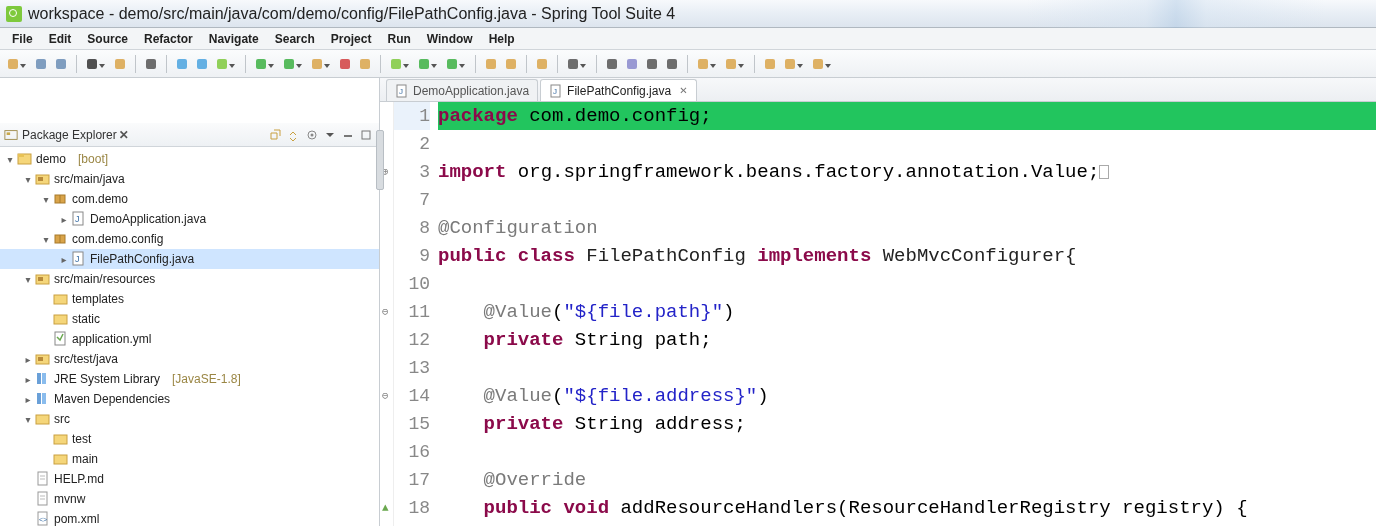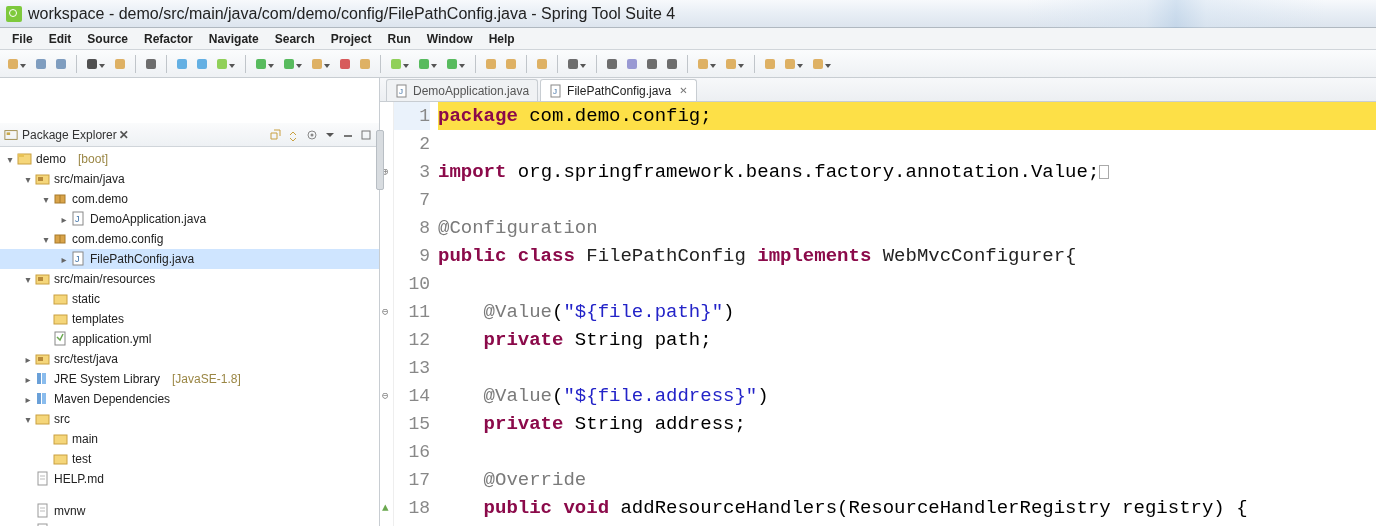--- a/index.html
+++ b/index.html
@@ -45,21 +45,21 @@
 .editor-tab .tab-icon { width: 14px; height: 14px; }
 .editor-tab .close { color: #777; margin-left: 4px; font-size: 10px; }
 
 .editor-body { flex: 1; display: flex; background: #fff; overflow: hidden; }
 .ruler { width: 14px; background: #fff; border-right: 1px solid #eee; }
 .gutter { width: 44px; background: #fff; text-align: right; padding-right: 8px; color: #888; font-family: Consolas, "Courier New", monospace; font-size: 18px; line-height: 28px; }
 .gutter .ln { position: relative; }
 .gutter .ln.current { background: #eaf2fb; }
 .gutter .marker { position: absolute; left: -12px; top: 50%; transform: translateY(-50%); font-size: 11px; }
 .code { flex: 1; font-family: Consolas, "Courier New", monospace; font-size: 19px; line-height: 28px; white-space: pre; overflow: hidden; }
-.code .line.current { background: #fde047; }
+.code .line.current { background: #22c55e; }
 .kw { color: #8b0a4a; font-weight: bold; }
 .ann { color: #7a7a7a; }
 .str { color: #2323c8; }
 .cls { color: #222; }
 .box { border:1px solid #aaa; display:inline-block; width:10px; height:14px; vertical-align:middle; }
 
 .sash { position: absolute; top: 0; bottom: 0; width: 5px; right: -3px; cursor: ew-resize; }
 .scroll-mid { position:absolute; left:376px; top:130px; width:8px; height:60px; background:#d8dce0; border:1px solid #b8bec4; border-radius:2px; }
 
 svg { display: block; }
@@ -364,30 +364,30 @@
           </span>
           <span class="label">src/main/resources</span>
         </div>
         <div class="tree-row" style="padding-left: 40px;">
           <span class="exp"></span>
           <span class="icon">
             <svg width="16" height="16" viewBox="0 0 16 16">
               <rect x="1" y="4" width="13" height="9" fill="#f5d67a" stroke="#c9a040"></rect>
             </svg>
           </span>
+          <span class="label">templates</span>
+        </div>
+        <div class="tree-row" style="padding-left: 40px;">
+          <span class="exp"></span>
+          <span class="icon">
+            <svg width="16" height="16" viewBox="0 0 16 16">
+              <rect x="1" y="4" width="13" height="9" fill="#f5d67a" stroke="#c9a040"></rect>
+            </svg>
+          </span>
           <span class="label">static</span>
-        </div>
-        <div class="tree-row" style="padding-left: 40px;">
-          <span class="exp"></span>
-          <span class="icon">
-            <svg width="16" height="16" viewBox="0 0 16 16">
-              <rect x="1" y="4" width="13" height="9" fill="#f5d67a" stroke="#c9a040"></rect>
-            </svg>
-          </span>
-          <span class="label">templates</span>
         </div>
         <div class="tree-row" style="padding-left: 40px;">
           <span class="exp"></span>
           <span class="icon">
             <svg width="16" height="16" viewBox="0 0 16 16">
               <rect x="2" y="1" width="10" height="13" fill="#fff" stroke="#888"></rect>
               <path d="M4 6l3 3 3-6" fill="none" stroke="#6aa84f" stroke-width="1.5"></path>
             </svg>
           </span>
           <span class="label">application.yml</span>
@@ -432,43 +432,43 @@
           </span>
           <span class="label">src</span>
         </div>
         <div class="tree-row" style="padding-left: 40px;">
           <span class="exp"></span>
           <span class="icon">
             <svg width="16" height="16" viewBox="0 0 16 16">
               <rect x="1" y="4" width="13" height="9" fill="#f5d67a" stroke="#c9a040"></rect>
             </svg>
           </span>
+          <span class="label">test</span>
+        </div>
+        <div class="tree-row" style="padding-left: 40px;">
+          <span class="exp"></span>
+          <span class="icon">
+            <svg width="16" height="16" viewBox="0 0 16 16">
+              <rect x="1" y="4" width="13" height="9" fill="#f5d67a" stroke="#c9a040"></rect>
+            </svg>
+          </span>
           <span class="label">main</span>
-        </div>
-        <div class="tree-row" style="padding-left: 40px;">
-          <span class="exp"></span>
-          <span class="icon">
-            <svg width="16" height="16" viewBox="0 0 16 16">
-              <rect x="1" y="4" width="13" height="9" fill="#f5d67a" stroke="#c9a040"></rect>
-            </svg>
-          </span>
-          <span class="label">test</span>
         </div>
         <div class="tree-row" style="padding-left: 22px;">
           <span class="exp"></span>
           <span class="icon">
             <svg width="16" height="16" viewBox="0 0 16 16">
               <rect x="3" y="1" width="9" height="13" fill="#fff" stroke="#999"></rect>
               <line x1="5" y1="5" x2="10" y2="5" stroke="#bbb"></line>
               <line x1="5" y1="8" x2="10" y2="8" stroke="#bbb"></line>
             </svg>
           </span>
           <span class="label">HELP.md</span>
         </div>
-        <div class="tree-row" style="padding-left: 22px; margin-top: 12px;">
+        <div class="tree-row" style="padding-left: 22px;">
           <span class="exp"></span>
           <span class="icon">
             <svg width="16" height="16" viewBox="0 0 16 16">
               <rect x="3" y="1" width="9" height="13" fill="#fff" stroke="#999"></rect>
               <line x1="5" y1="5" x2="10" y2="5" stroke="#bbb"></line>
               <line x1="5" y1="8" x2="10" y2="8" stroke="#bbb"></line>
             </svg>
           </span>
           <span class="label">mvnw</span>
         </div>

